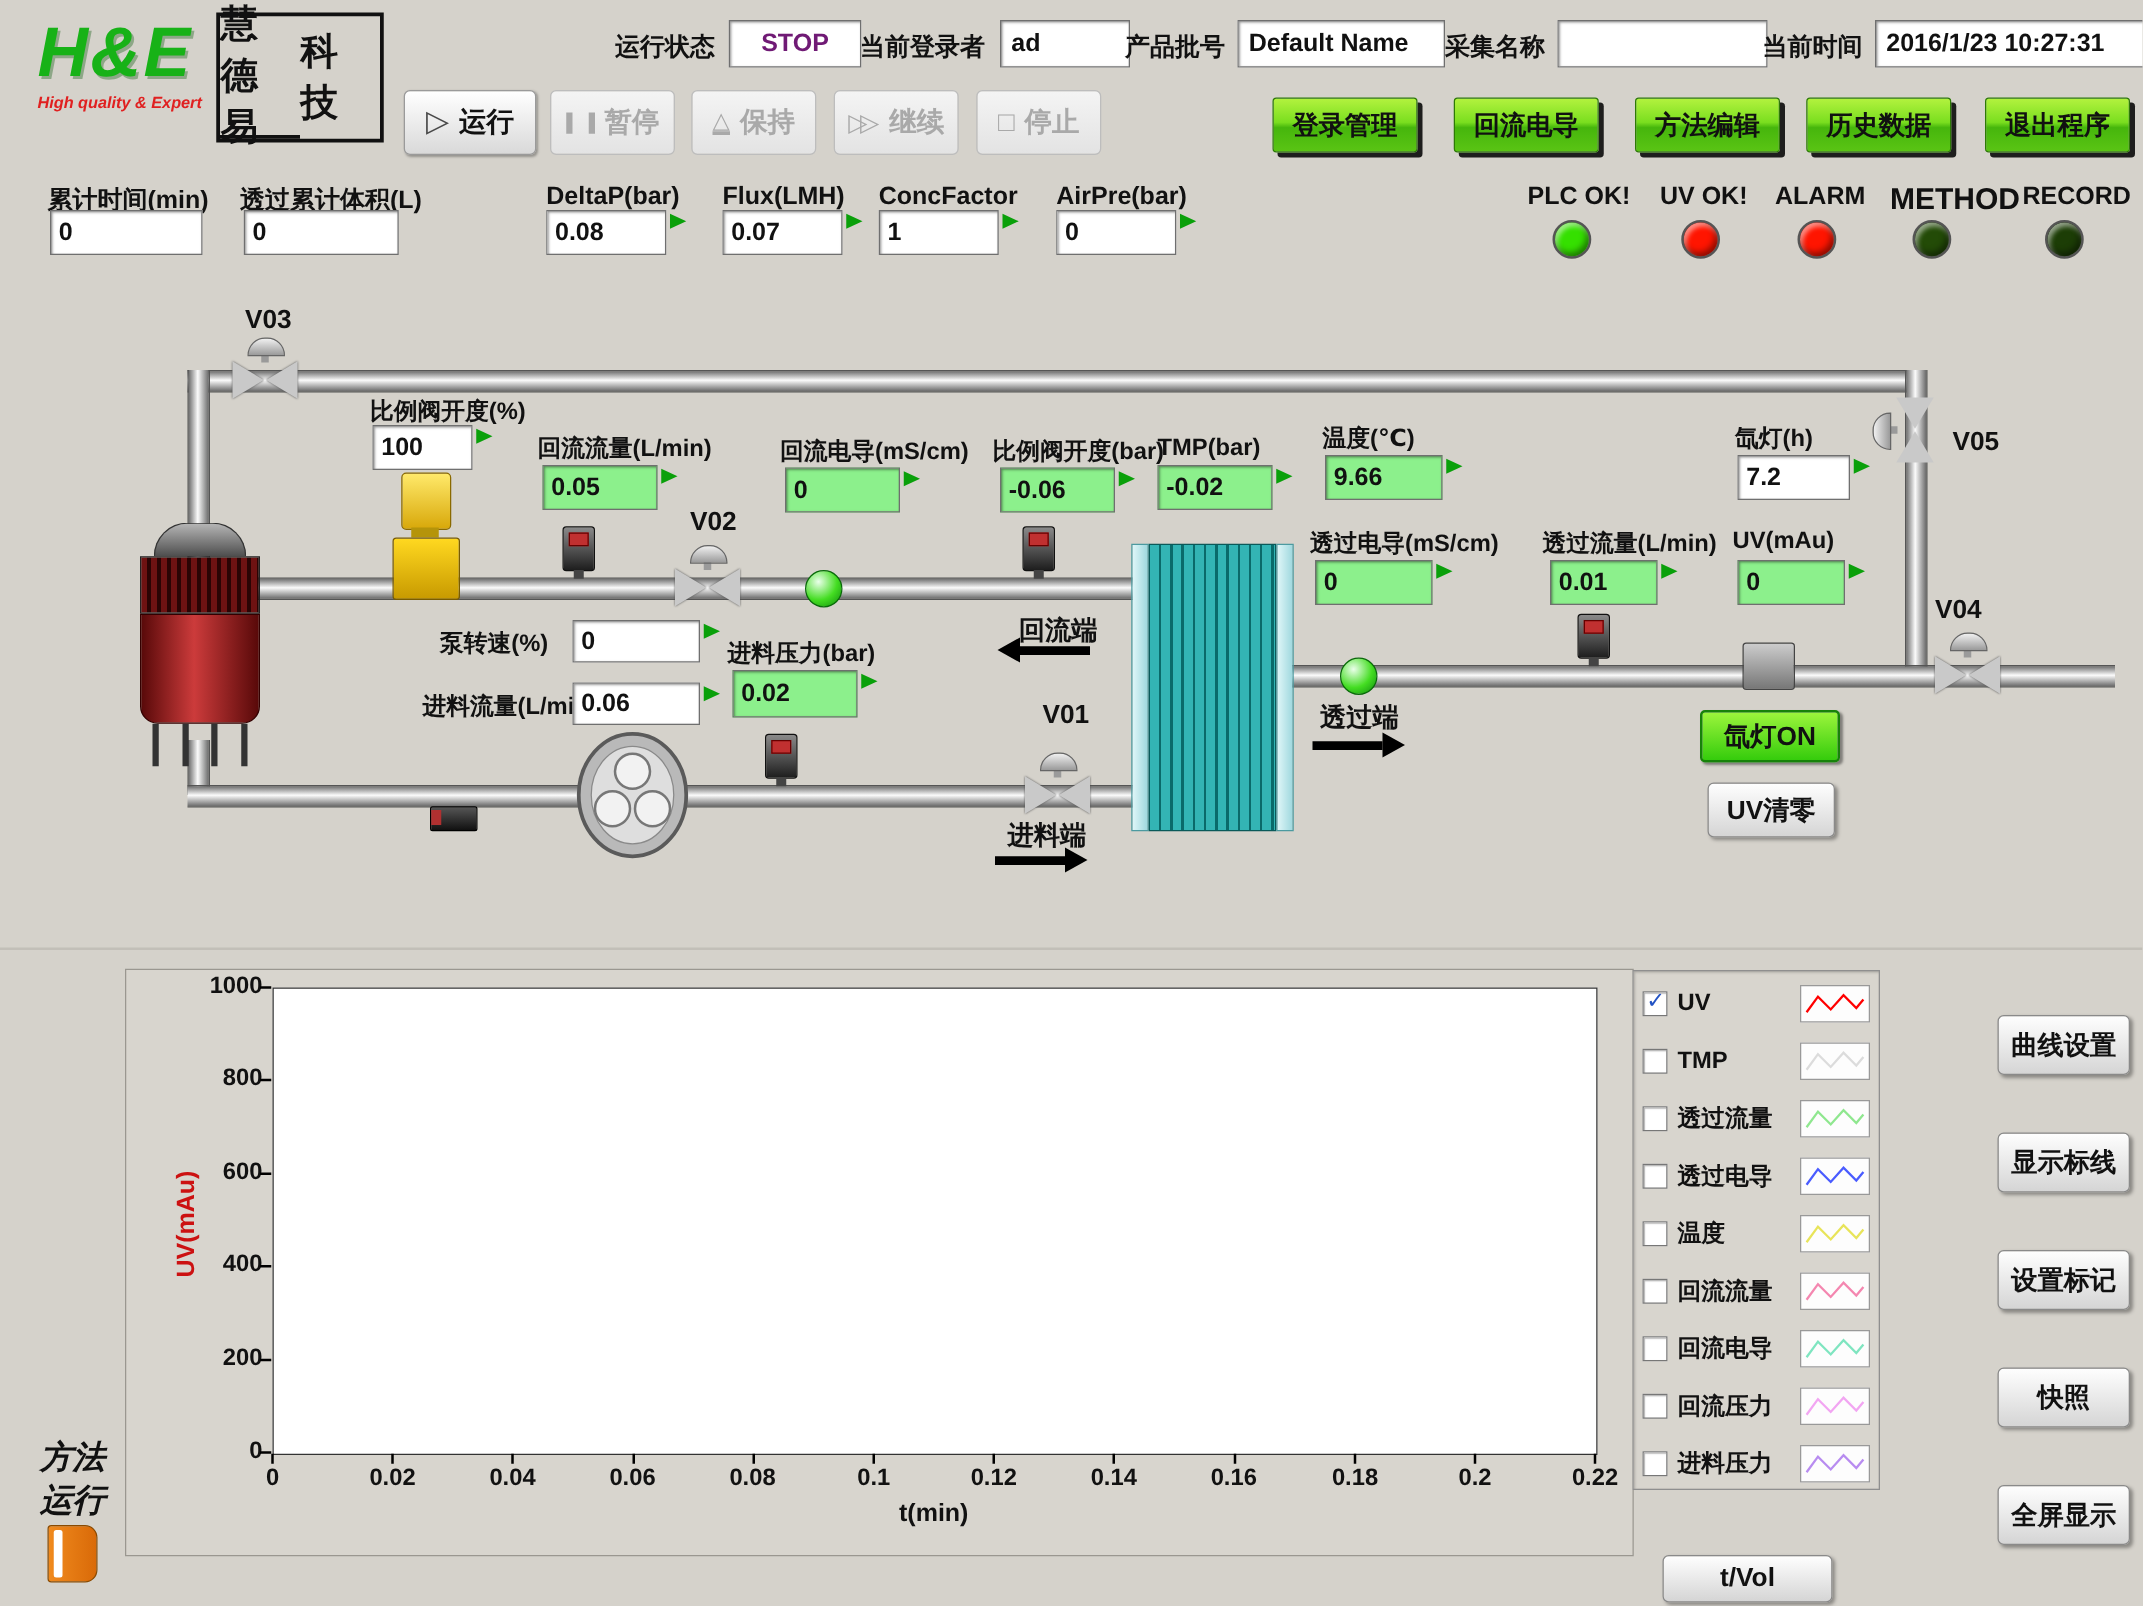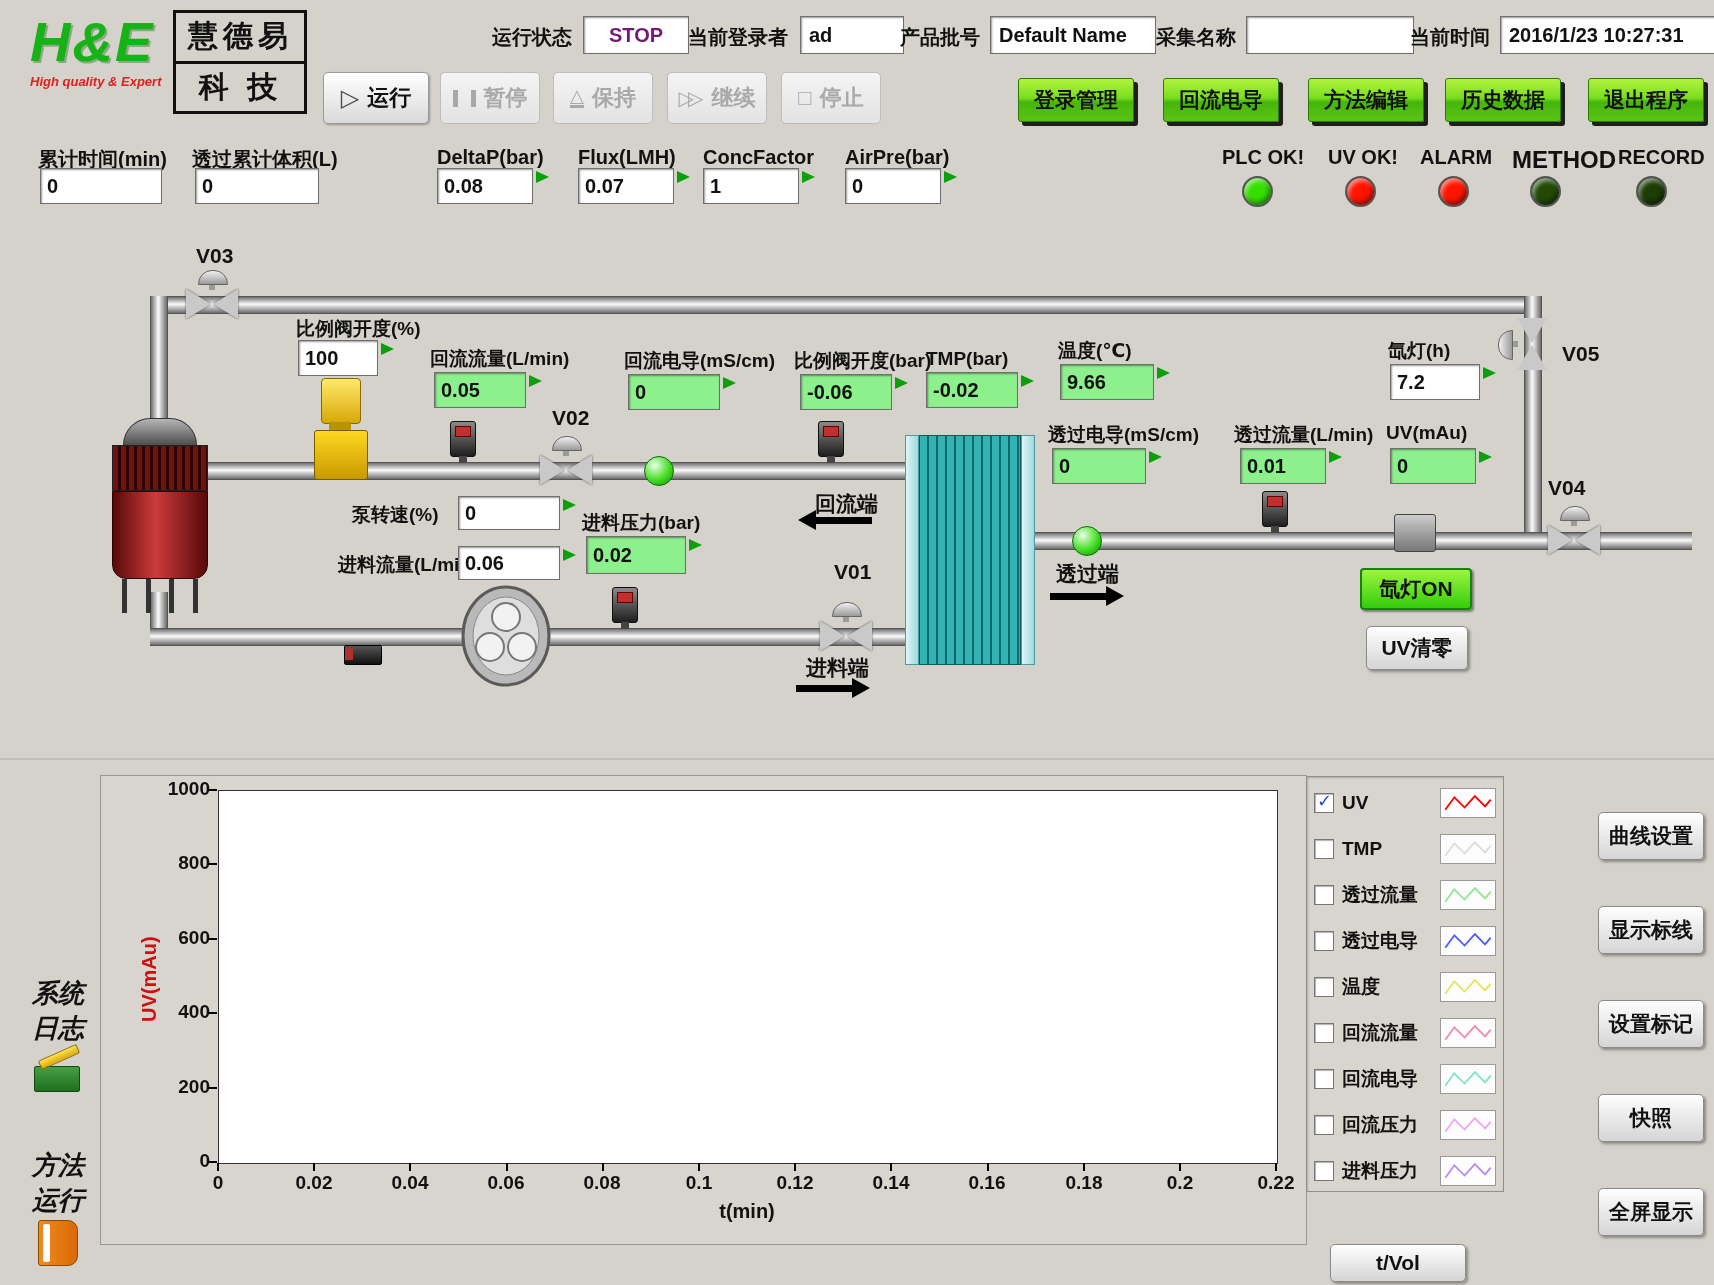--- a/index.html
+++ b/index.html
@@ -7,21 +7,21 @@
   #app{position:relative;width:1714px;height:1285px;overflow:hidden;}
   .abs{position:absolute;}
   .lbl{position:absolute;font-weight:bold;font-size:19px;white-space:nowrap;}
   .vbox{position:absolute;height:34px;background:#fff;border:1px solid #6f6f6f;box-shadow:inset 1px 1px 2px rgba(0,0,0,.4);display:flex;align-items:center;padding:0 6px;font-weight:bold;font-size:20px;}
   .vbox.green{background:#8cf08c;}
   .flag{position:absolute;right:-17px;top:2px;width:0;height:0;border-top:6px solid transparent;border-bottom:6px solid transparent;border-left:13px solid #0aa00a;}
   
   .logo{position:absolute;left:30px;top:10px;display:flex;align-items:stretch;gap:12px;height:104px;}
   .he-text{font-size:56px;font-weight:900;font-style:italic;color:#17b217;letter-spacing:2px;line-height:64px;text-shadow:2px 2px 0 rgba(10,90,10,.35);}
   .he-tag{font-size:13px;font-weight:bold;font-style:italic;color:#e02020;}
-  .logo-brand{border:3px solid #111;display:flex;flex-direction:column;width:128px;}
+  .logo-brand{border:3px solid #111;display:flex;flex-direction:row;width:128px;}
   .brand-row{flex:1;display:flex;align-items:center;justify-content:center;font-size:30px;font-weight:bold;letter-spacing:5px;}
   .brand-row.top{border-bottom:3px solid #111;}
   .hbox{position:absolute;height:36px;background:#fff;border:1px solid #6f6f6f;box-shadow:inset 1px 1px 2px rgba(0,0,0,.4);display:flex;align-items:center;padding:0 8px;font-weight:bold;font-size:20px;}
   .stop-text{color:#701a75;width:100%;text-align:center;}
   .cbtn{position:absolute;height:50px;background:linear-gradient(#ffffff,#d9d9d9);border:1px solid #9a9a9a;border-radius:5px;box-shadow:1px 1px 2px rgba(0,0,0,.3);display:flex;gap:8px;align-items:center;justify-content:center;font-weight:bold;font-size:22px;cursor:pointer;}
   .cbtn.disabled{color:#a9a9a9;background:linear-gradient(#f4f4f4,#e3e3e3);border-color:#bdbdbd;box-shadow:none;}
   .gbtn{position:absolute;height:42px;background:linear-gradient(180deg,#b2f23e,#7ade1f 45%,#46b60c 55%,#5ac414);border:1px solid #2d7a06;border-radius:3px;box-shadow:4px 4px 0 rgba(10,10,10,.9);font-weight:bold;font-size:21px;display:flex;align-items:center;justify-content:center;padding:0 10px;cursor:pointer;}
   .icon-run{font-size:24px;color:#4a4a4a;line-height:22px;}
   .icon-pause{display:inline-block;width:13px;height:17px;border-left:5px solid currentColor;border-right:5px solid currentColor;}
   .icon-hold{display:inline-block;border-bottom:3px solid currentColor;padding-bottom:1px;font-size:18px;line-height:16px;}
@@ -386,28 +386,20 @@
 
   <div class="xon" style="left:1360px;top:568px;width:108px;height:38px">
       <span>氙灯ON</span>
     </div>
   <div class="sbtn" style="left:1366px;top:626px;width:100px;height:42px">
       <span>UV清零</span>
     </div>
 
   <div style="position:absolute;left:0;top:758px;width:1714px;height:2px;background:#c2bfb8"></div>
 
-  <div class="side-item" style="top:978px">
-    <span class="side-txt">系统</span>
-    <span class="side-txt">日志</span>
-    <span class="icon-log">
-        <i class="pad"></i>
-        <i class="pen"></i>
-      </span>
-  </div>
   <div class="side-item" style="top:1150px">
     <span class="side-txt">方法</span>
     <span class="side-txt">运行</span>
     <span class="icon-book"></span>
   </div>
 
   <div class="chart-panel"></div>
   <div class="plot"></div>
   <div class="ylab">UV(mAu)</div>
   <div class="xlab" style="left:697px;top:1200px;width:100px;text-align:center">t(min)</div>

